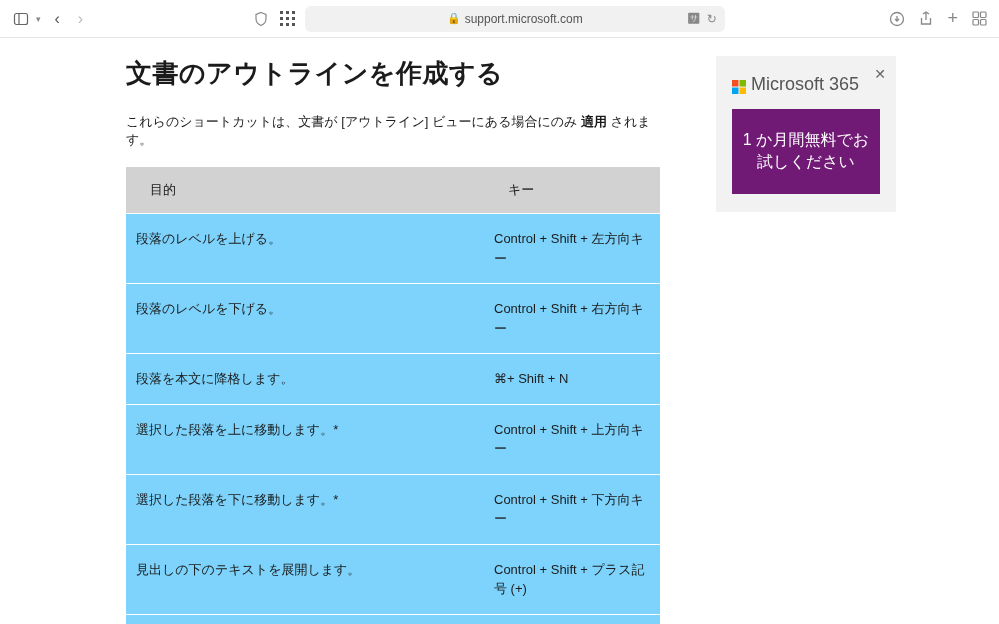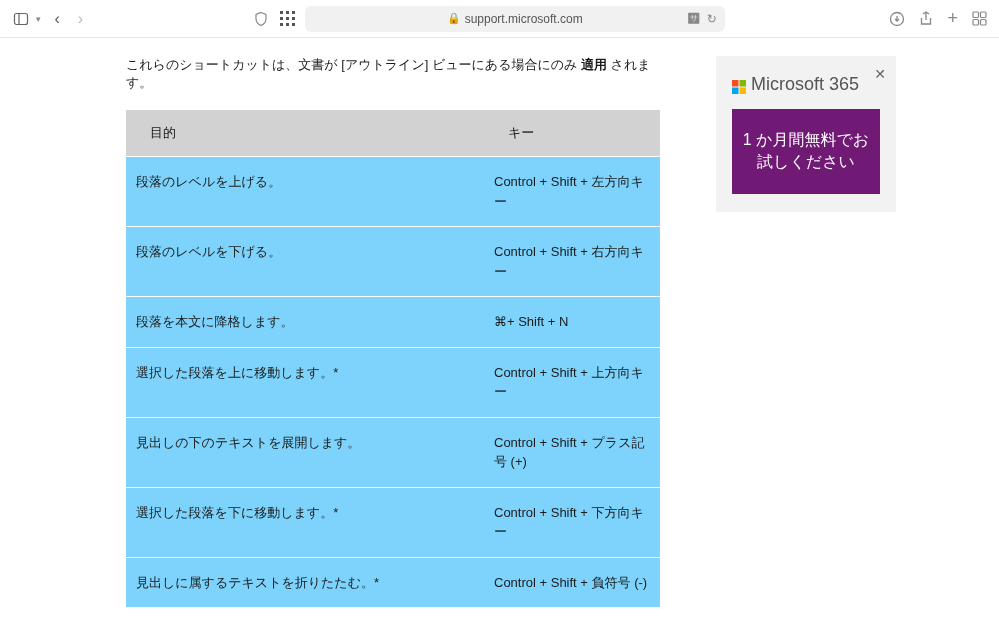--- a/index.html
+++ b/index.html
@@ -102,20 +102,21 @@
           <rect x="8.5" y="1" width="5.5" height="5.5" rx="1"></rect>
           <rect x="1" y="8.5" width="5.5" height="5.5" rx="1"></rect>
           <rect x="8.5" y="8.5" width="5.5" height="5.5" rx="1"></rect>
         </svg>
     </span>
   </div>
 </div>
 
 <div class="content-wrap">
   <div class="main-col">
+    <h1 class="page-title">文書のアウトラインを作成する</h1>
     <p class="intro-text">
       <span>これらのショートカットは、文書が [アウトライン] ビューにある場合にのみ </span><span class="bold">適用</span><span> されます。</span>
     </p>
     <table class="shortcuts">
       <thead>
         <tr>
           <th>目的</th>
           <th>キー</th>
         </tr>
       </thead>
@@ -130,26 +131,26 @@
           </tr>
           <tr>
             <td>段落を本文に降格します。</td>
             <td>⌘+ Shift + N</td>
           </tr>
           <tr>
             <td>選択した段落を上に移動します。*</td>
             <td>Control + Shift + 上方向キー</td>
           </tr>
           <tr>
+            <td>選択した段落を下に移動します。*</td>
+            <td>Control + Shift + 下方向キー</td>
+          </tr>
+          <tr>
             <td>見出しの下のテキストを展開します。</td>
             <td>Control + Shift + プラス記号 (+)</td>
-          </tr>
-          <tr>
-            <td>選択した段落を下に移動します。*</td>
-            <td>Control + Shift + 下方向キー</td>
           </tr>
           <tr>
             <td>見出しに属するテキストを折りたたむ。*</td>
             <td>Control + Shift + 負符号 (-)</td>
           </tr>
         </tbody>
     </table>
   </div>
 
   <div class="sidebar-col">

